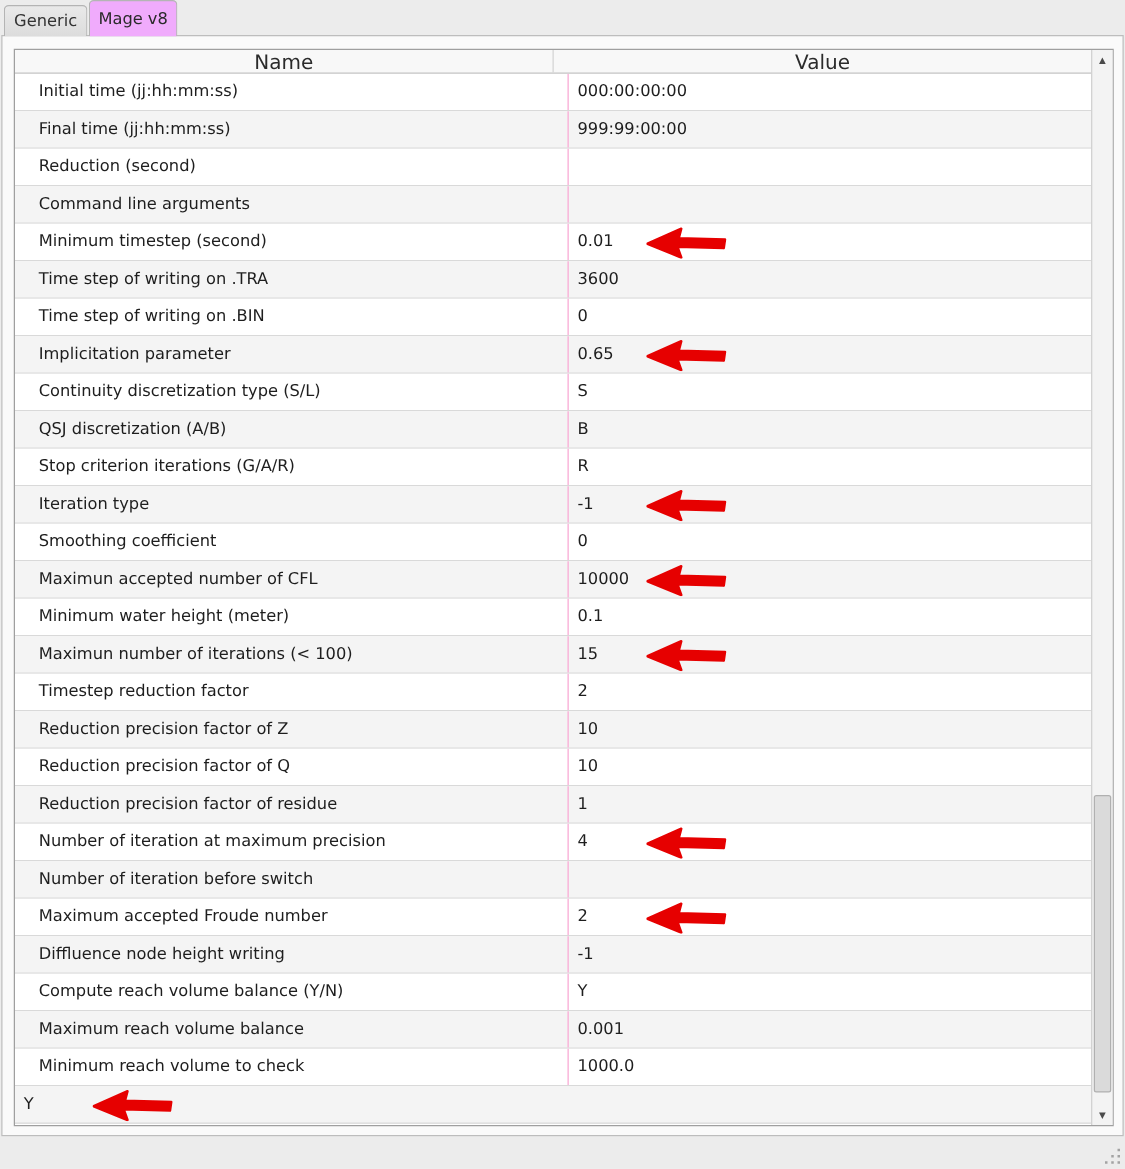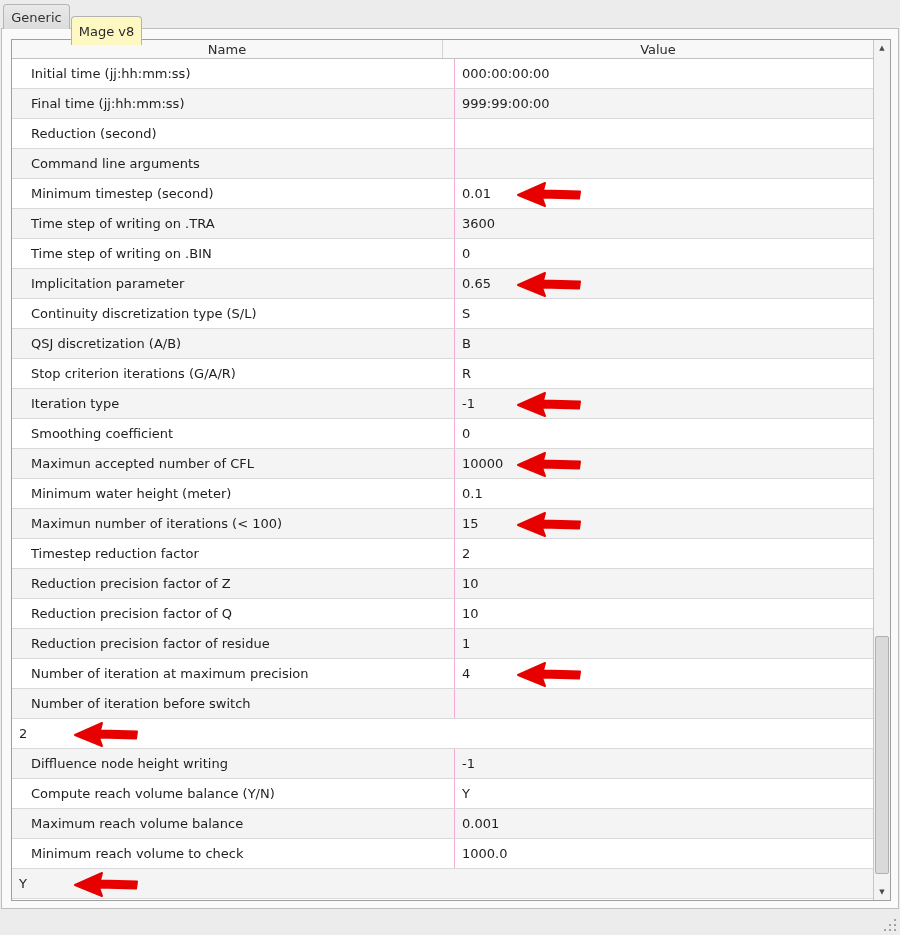--- a/index.html
+++ b/index.html
@@ -8,35 +8,35 @@
 
   .window { position:relative; width:900px; height:935px; background:#ececec; }
 
   
   .tabbar { position:absolute; top:0; left:0; height:28px; width:100%; z-index:2; }
   .tab { position:absolute; display:flex; align-items:center; justify-content:center;
          font-size:13px; color:#333; border:1px solid #b4b4b4; border-bottom:none;
          border-radius:4px 4px 0 0; cursor:default; }
   .tab.inactive { left:3px; top:4px; width:67px; height:25px;
                   background:linear-gradient(#e9e9e9,#dcdcdc); }
-  .tab.active { left:71px; top:16px; width:71px; height:29px; background:#fef9c3;
+  .tab.active { left:71px; top:0; width:71px; height:29px; background:#f0abfc;
                 color:#2a2a2a; z-index:3; }
 
   
   .pane { position:absolute; left:1px; top:28px; width:898px; height:881px;
           background:#fafafa; border:1px solid #bdbdbd; z-index:1; }
 
   
   .table-frame { position:absolute; left:9px; top:10px; width:880px; height:862px;
                  border:1px solid #9f9f9f; background:#ffffff; display:flex; overflow:hidden; }
   .content { width:861px; display:flex; flex-direction:column; overflow:hidden; }
 
   .header-row { height:19px; min-height:19px; display:flex; background:#f8f8f8;
                 border-bottom:1px solid #c2c2c2; }
-  .hcell { font-size:13px; color:#2b2b2b; display:flex; align-items:center; justify-content:center; }
+  .hcell { font-size:16px; color:#2b2b2b; display:flex; align-items:center; justify-content:center; }
   .hcell.name { width:431px; border-right:1px solid #d4d4d4; }
   .hcell.value { flex:1; }
 
   .rows { flex:1; overflow:hidden; }
   .row { height:30px; display:flex; border-bottom:1px solid #d9d9d9; background:#fff; }
   .row.even { background:#f4f4f4; }
   .cell { display:flex; align-items:center; font-size:13px; color:#1e1e1e; padding-left:7px; }
   .cell-name { width:431px; border-right:1px solid #f9a8d4;margin-left:12px; }
   .cell-value { flex:1; position:relative; }
   .arrow { position:absolute; left:62px; top:50%; transform:translateY(-50%); display:none; }
@@ -251,20 +251,21 @@
         <path d="M1,14 L28,2 L26,9.5 L63,10.5 L62,17.5 L25,16.5 L28,25 Z" stroke-width="2" stroke-linejoin="round" fill="#e60000" stroke="#e60000"></path>
       </svg>
     </div>
   </div>
 
   <div class="row even">
     <div class="cell cell-name">Number of iteration before switch</div>
   </div>
 
   <div class="row has-arrow">
+    <div class="cell cell-name">Maximum accepted Froude number</div>
     <div class="cell cell-value">
       <span class="val">2</span>
       <svg class="arrow" width="66" height="26" viewBox="0 0 66 26">
         <path d="M1,14 L28,2 L26,9.5 L63,10.5 L62,17.5 L25,16.5 L28,25 Z" stroke-width="2" stroke-linejoin="round" fill="#e60000" stroke="#e60000"></path>
       </svg>
     </div>
   </div>
 
   <div class="row even">
     <div class="cell cell-name">Diffluence node height writing</div>

